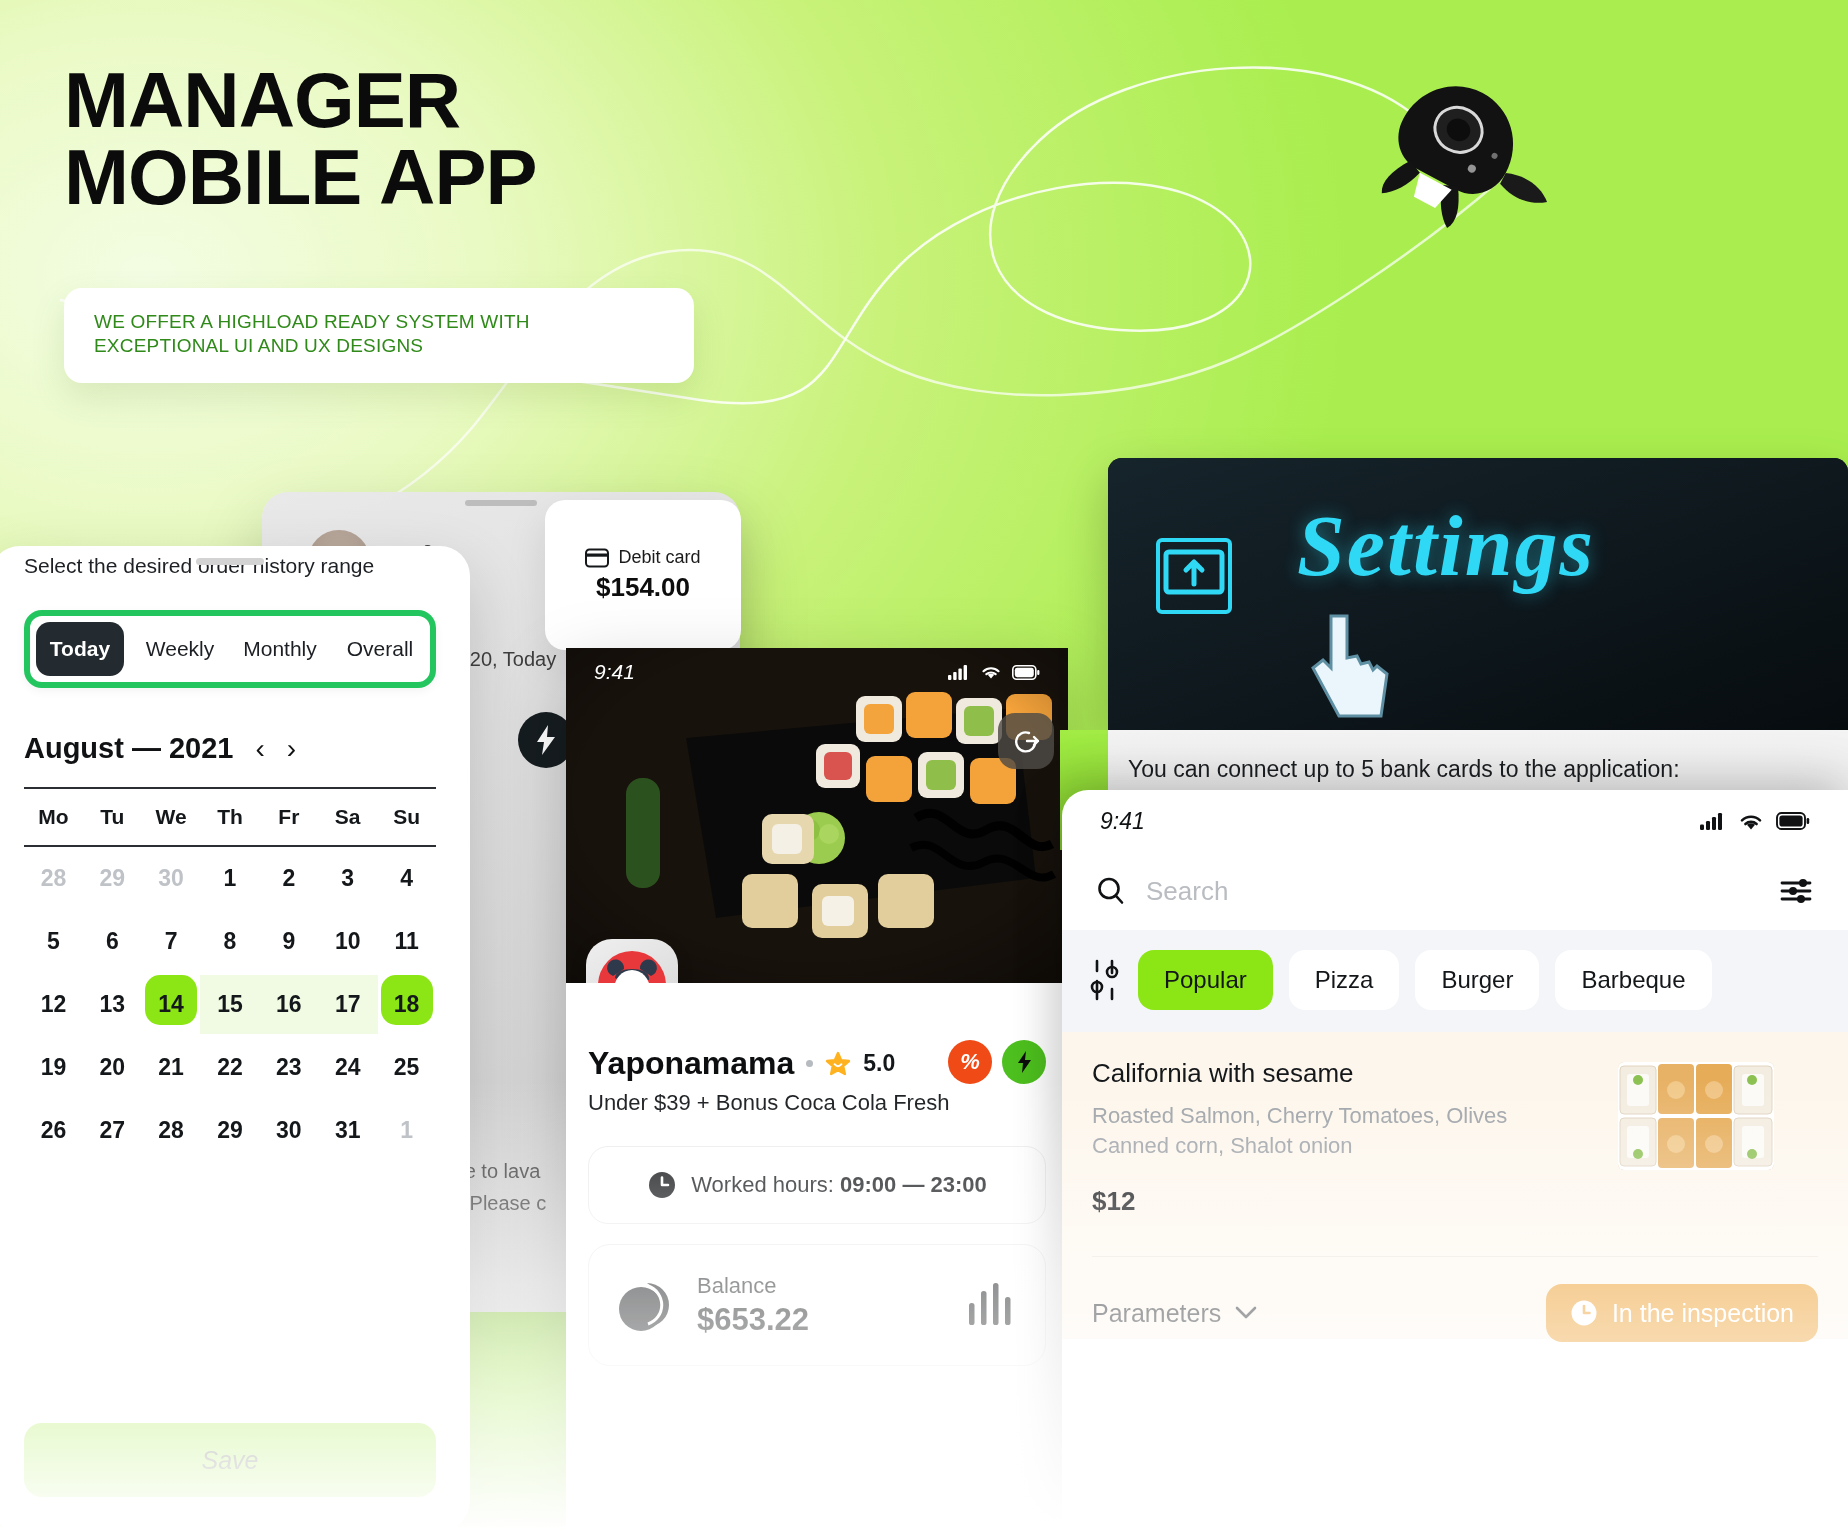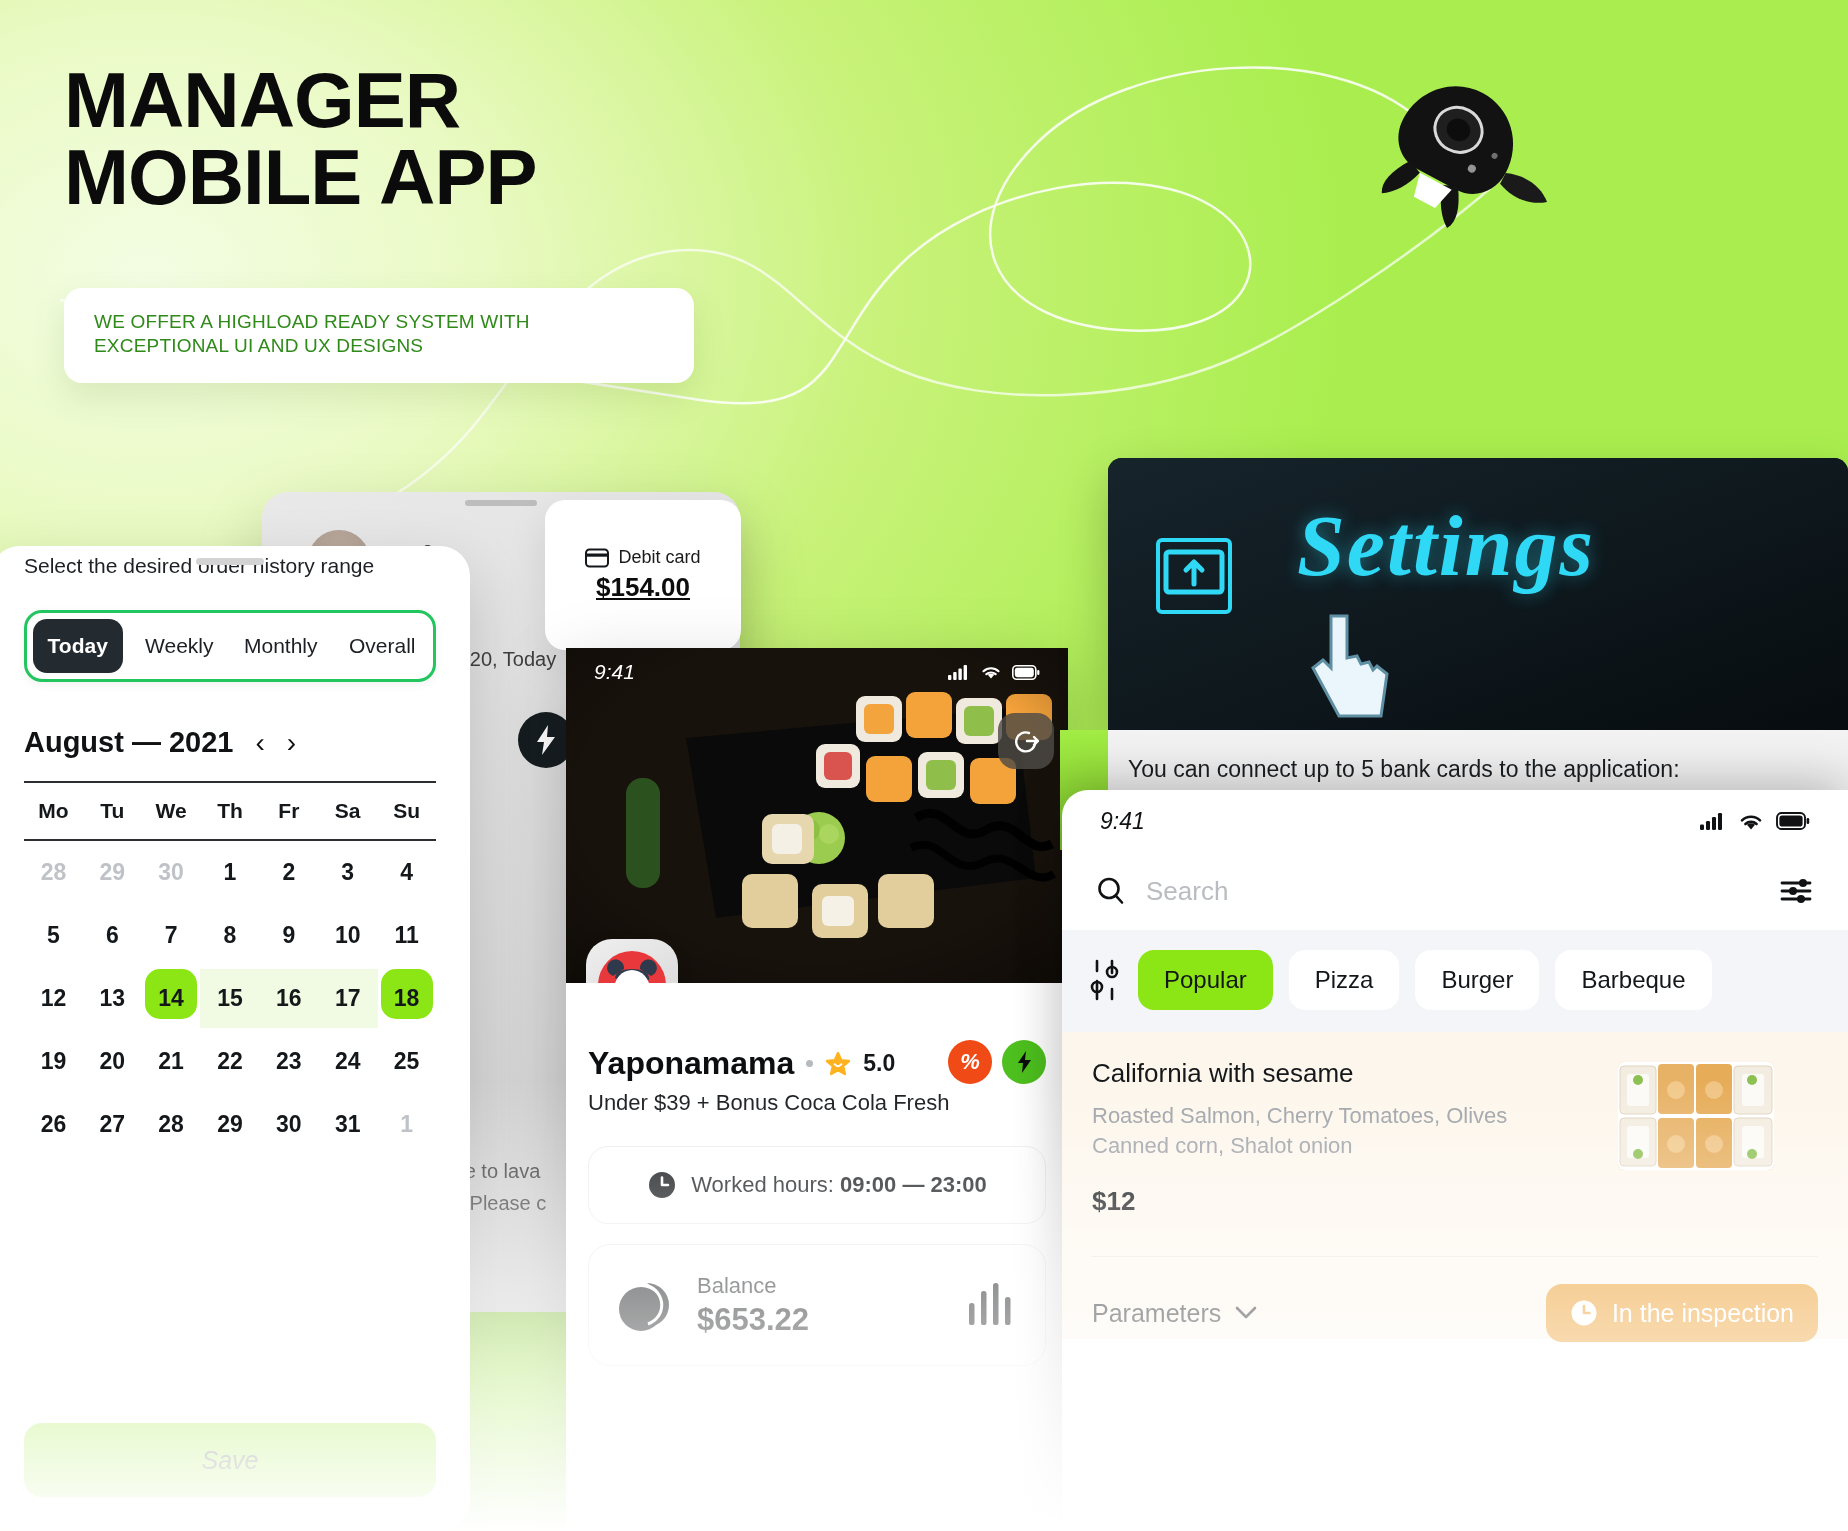--- a/index.html
+++ b/index.html
@@ -69,21 +69,21 @@
   .debitcard {
     position:absolute; left:545px; top:500px;
     width:196px; height:150px;
     background:#fff; border-radius:20px;
     box-shadow:0 18px 40px rgba(0,0,0,.10);
     display:flex; flex-direction:column; align-items:center; justify-content:center;
     gap:4px;
   }
   .debitcard .row { display:flex; align-items:center; gap:9px; }
   .debitcard .label { font-size:18px; color:#1b1b1b; }
-  .debitcard .amt { font-size:26px; font-weight:bold; color:#0d0d0d;text-decoration:underline; }
+  .debitcard .amt { font-size:26px; font-weight:bold; color:#0d0d0d; }
 
   .bolt-badge {
     position:absolute; left:518px; top:712px;
     width:56px; height:56px; border-radius:50%;
     background:#161d20; display:flex; align-items:center; justify-content:center;
   }
 
   
   .filter {
     position:absolute; left:-10px; top:546px;
@@ -95,21 +95,21 @@
   }
   .filter .grabber {
     position:absolute; left:50%; transform:translateX(-50%); top:12px;
     width:68px; height:7px; border-radius:4px; background:#d3d3d3;
   }
   .filter h2 { margin-top:44px; font-size:27px; color:#15171a; font-weight:bold; }
   .filter .sub { margin-top:8px; font-size:21px; color:#1d2024; }
 
   .segmented {
     margin-top:32px; display:flex; align-items:center;
-    background:#fff; border:3px solid #22c55e; border-radius:18px;
+    background:#fff; border:6px solid #22c55e; border-radius:18px;
     padding:6px; gap:12px;
     box-shadow:0 3px 10px rgba(0,0,0,.05);
   }
   .seg {
     flex:1; text-align:center; font-size:21px; padding:15px 6px;
     color:#1c1f23; border-radius:14px; white-space:nowrap;
   }
   .seg.active { background:#242b30; color:#fff; font-weight:bold; }
 
   .monthrow {

